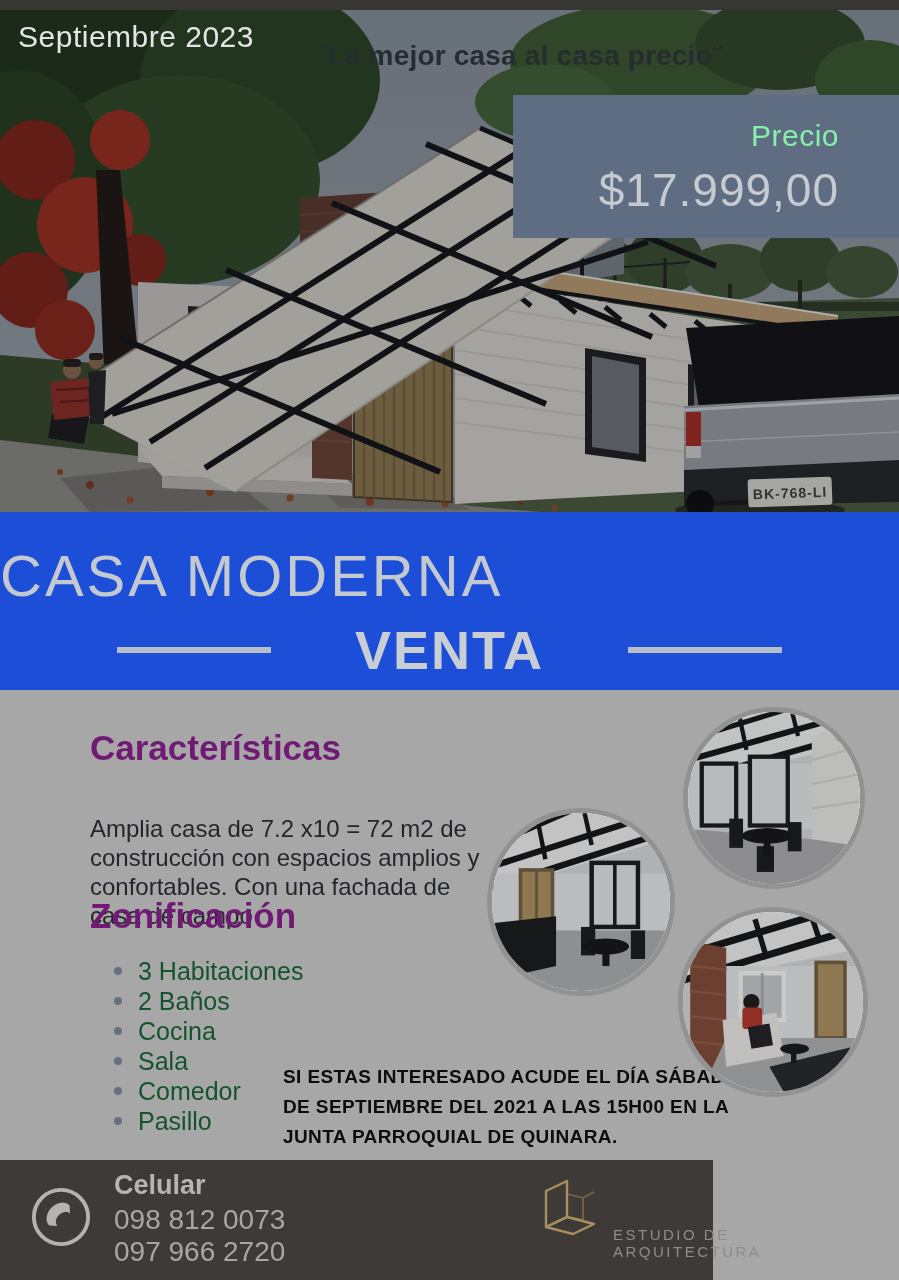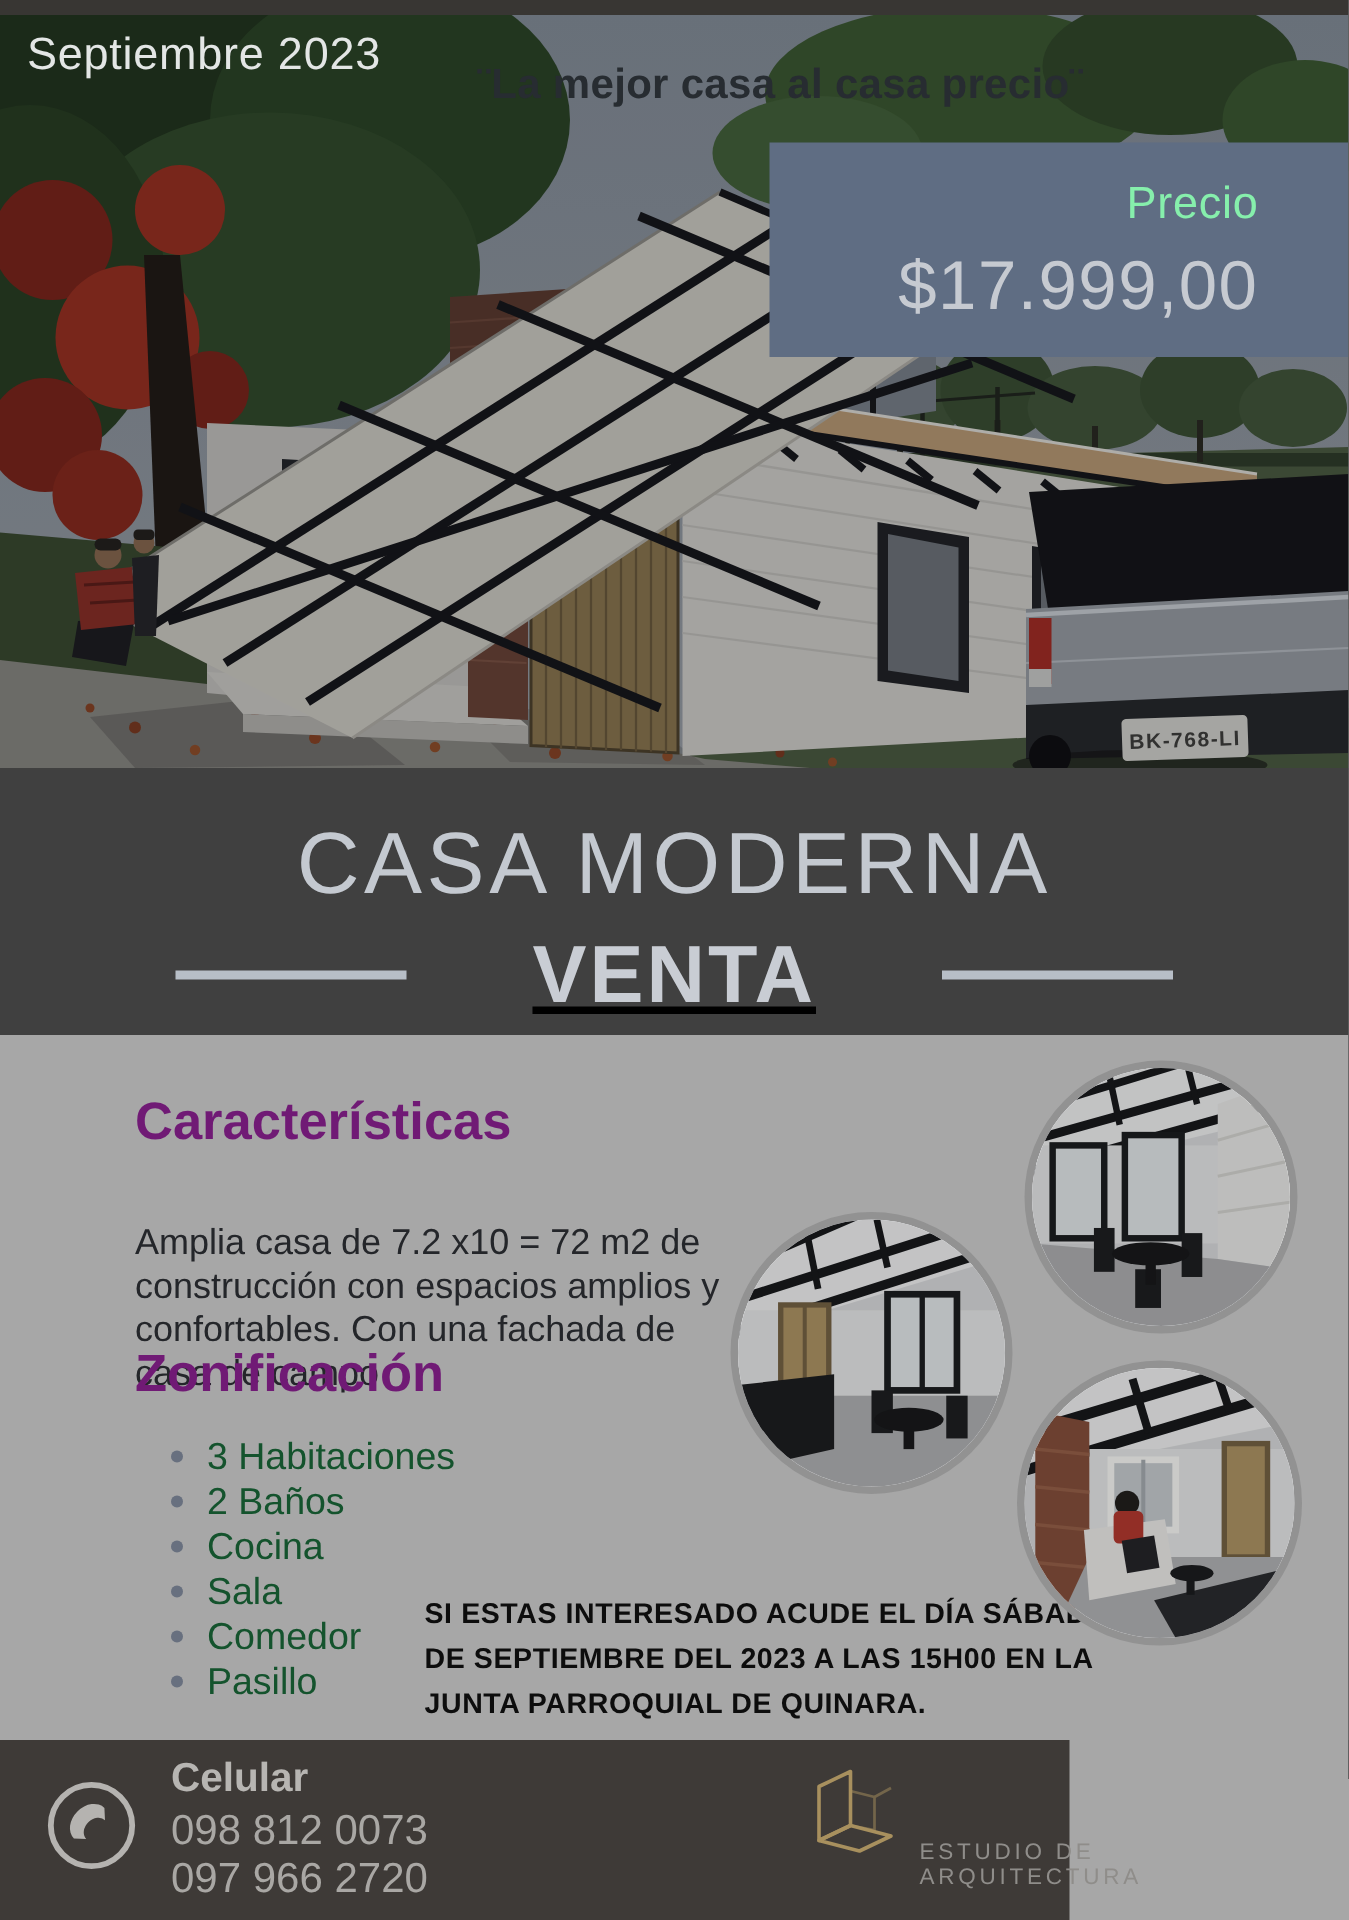--- a/index.html
+++ b/index.html
@@ -12,23 +12,23 @@
   .hero svg.scene{position:absolute;top:0;left:0;}
   .hero-date{position:absolute;left:18px;top:10px;font-size:30px;font-weight:500;
              color:#e3e6e5;letter-spacing:.5px;}
   .hero-quote{position:absolute;left:318px;top:30px;font-size:28px;font-weight:700;
               color:#272c31;letter-spacing:.2px;white-space:nowrap;}
   .price-box{position:absolute;left:513px;top:85px;width:386px;height:143px;background:#5f6d83;
              box-sizing:border-box;text-align:right;padding:24px 60px 0 0;}
   .price-label{font-size:30px;font-weight:400;color:#86efac;letter-spacing:.5px;}
   .price-amount{margin-top:10px;font-size:46px;color:#c6cad1;letter-spacing:1px;padding-left:12px;}
   
-  .band{position:absolute;top:512px;left:0;width:899px;height:178px;background:#404040;text-align:center;}
+  .band{position:absolute;top:512px;left:0;width:899px;height:178px;background:#1d4ed8;text-align:left;}
   .band-title{margin:30px 0 0 0;font-size:58px;font-weight:400;letter-spacing:3px;color:#c4c9d0;}
-  .venta-row{margin-top:10px;display:flex;align-items:center;justify-content:center;gap:84px;text-decoration:underline;}
+  .venta-row{margin-top:10px;display:flex;align-items:center;justify-content:center;gap:84px;}
   .venta-line{width:154px;height:6px;background:#b7bec7;}
   .band-sub{font-size:54px;font-weight:700;letter-spacing:2px;color:#c9cdd4;}
   
   .content{position:absolute;top:690px;left:0;width:899px;height:470px;background:#a7a7a7;}
   .h-section{position:absolute;font-size:35px;font-weight:600;color:#701a75;margin:0;}
   .h-features{left:90px;top:38px;}
   .h-zoning{left:90px;top:206px;}
   .features-body{position:absolute;left:90px;top:100px;width:400px;font-size:24px;
                  line-height:29px;color:#24262a;}
   .zoning-list{position:absolute;left:112px;top:266px;margin:0;padding:0;list-style:none;}
@@ -275,21 +275,21 @@
       <li><span>3 Habitaciones</span></li>
       <li><span>2 Baños</span></li>
       <li><span>Cocina</span></li>
       <li><span>Sala</span></li>
       <li><span>Comedor</span></li>
       <li><span>Pasillo</span></li>
     </ul>
 
     <div class="invite">
       <div>SI ESTAS INTERESADO ACUDE EL DÍA SÁBADO 2</div>
-      <div>DE SEPTIEMBRE DEL 2023 A LAS 15H00 EN LA</div>
+      <div>DE SEPTIEMBRE DEL 2021 A LAS 15H00 EN LA</div>
       <div>JUNTA PARROQUIAL DE QUINARA.</div>
     </div>
 
     <div class="circle c1">
       <svg viewBox="0 0 100 100">
         <rect width="100" height="100" fill="#cbccce"></rect>
         <polygon points="0,0 100,0 100,18 0,42" fill="#dfe0e1"></polygon>
         <line x1="0" y1="40" x2="100" y2="12" stroke="#16171a" stroke-width="3.5"></line>
         <line x1="0" y1="28" x2="100" y2="0" stroke="#16171a" stroke-width="3.5"></line>
         <line x1="0" y1="16" x2="72" y2="-6" stroke="#16171a" stroke-width="3"></line>

